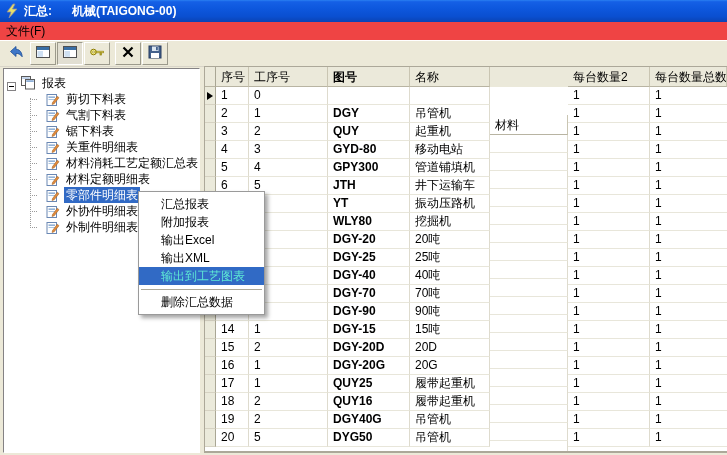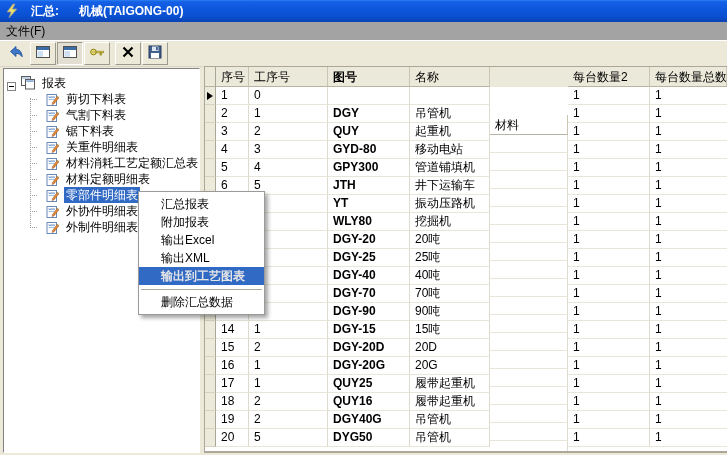--- a/index.html
+++ b/index.html
@@ -8,26 +8,26 @@
     font-family:"Liberation Sans","DejaVu Sans",sans-serif;
     font-size:12px;color:#000;background:#ece9d8;
   }
   
   .titlebar{
     position:absolute;left:0;top:0;width:727px;height:22px;
     background:linear-gradient(180deg,#2a80f2 0%,#1560e6 8%,#0d57dd 40%,#0a4fd0 75%,#0a43b4 100%);
     display:flex;align-items:center;color:#fff;font-weight:bold;
   }
   .titlebar .app-ico{margin:0 4px 0 4px;display:flex;}
-  .title-left{white-space:pre;margin-left:7px;}
+  .title-left{white-space:pre;}
   .title-right{margin-left:20px;white-space:pre;}
   
   .menubar{
     position:absolute;left:0;top:22px;width:727px;height:18px;
-    background:#a3a3a3;border-bottom:1px solid #fff;
+    background:#ef4444;border-bottom:1px solid #fff;
     display:flex;align-items:center;
   }
   .menu-item{padding:1px 6px;height:16px;line-height:16px;}
   
   .toolbar{
     position:absolute;left:0;top:41px;width:727px;height:25px;
     background:#ece9d8;display:flex;align-items:center;
     border-bottom:1px solid #d8d4c8;
   }
   .tbtn{
@@ -91,21 +91,21 @@
   .w5{width:82px;flex:0 0 82px;}
   .w6{width:77px;flex:0 0 77px;border-right:none;}
   .tri{width:0;height:0;border-left:6px solid #000;border-top:4px solid transparent;border-bottom:4px solid transparent;}
   
   .context-menu{
     position:absolute;left:138px;top:191px;width:127px;box-sizing:border-box;
     background:#fff;border:1px solid #9a9a9a;padding:3px 0;
     box-shadow:3px 3px 4px rgba(0,0,0,0.35);z-index:50;
   }
   .cm-item{height:18px;line-height:18px;padding-left:22px;white-space:nowrap;}
-  .cm-item.hl{background:#316ac5;color:#e5e5e5;font-weight:bold;}
+  .cm-item.hl{background:#316ac5;color:#5eead4;}
   .cm-sep{border-top:1px solid #aca899;margin:4px 2px 3px 2px;height:0;}
 </style>
 </head>
 <body>
 
 <div class="titlebar">
   <span class="app-ico">
     <svg width="16" height="16" viewBox="0 0 16 16">
       <polygon points="9,1 3,9 7,9 5,15 13,6 8.5,6 11,1" fill="#e8e06a" stroke="#8b8b9a" stroke-width="0.8"></polygon>
     </svg>

